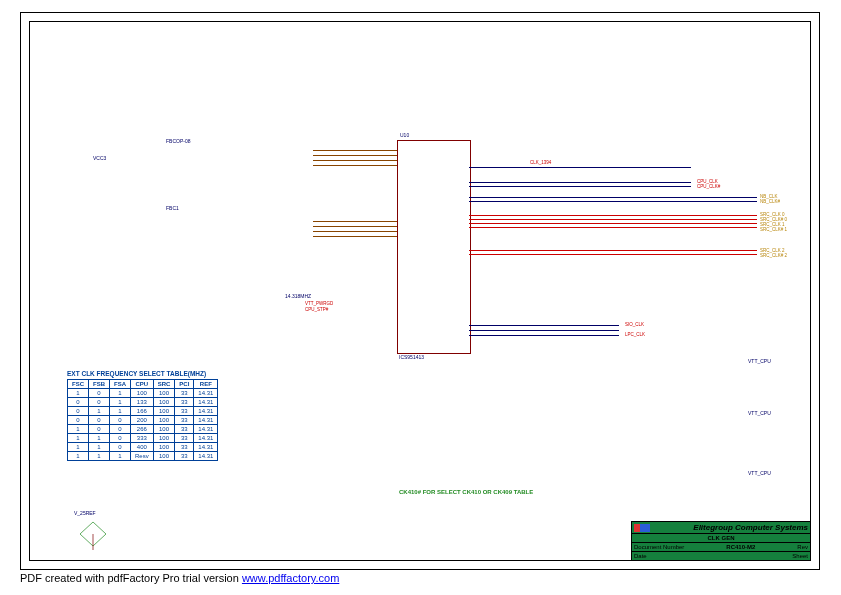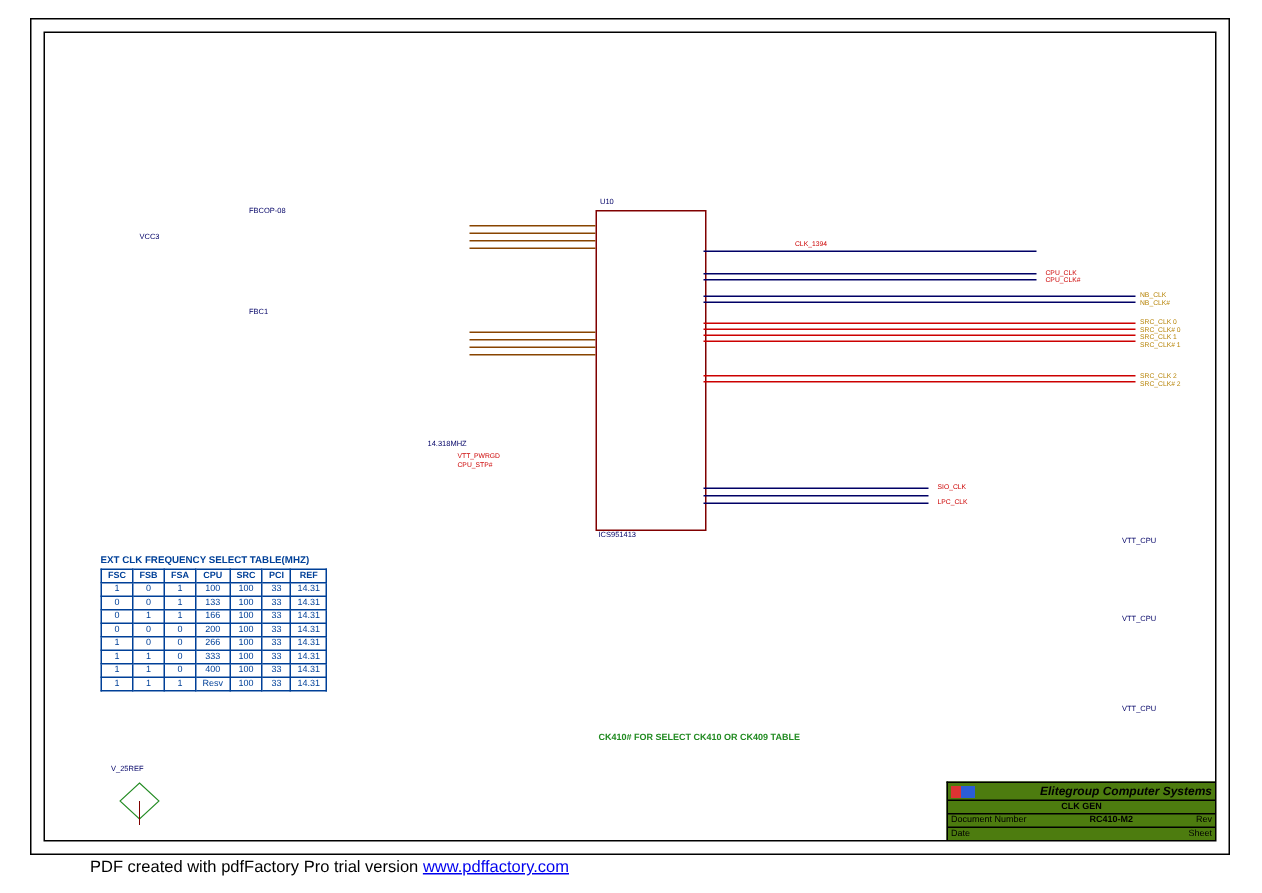--- a/index.html
+++ b/index.html
@@ -26,33 +26,32 @@
     right: 8px;
     bottom: 8px;
     border: 1px solid #000;
   }
   .pdf-note {
     position: absolute;
     left: 20px;
     top: 572px;
     font-size: 11px;
     color: #000;
-    margin-left: 40px;
   }
   .pdf-note a { color: #0000ee; text-decoration: underline; }
   
   .titleblock {
     position: absolute;
     right: 0;
     bottom: 0;
     width: 178px;
     border-left: 1px solid #000;
     border-top: 1px solid #000;
     font-size: 6px;
-    background: #4d7c0f;
+    background: #15803d;
   }
   .titleblock .row { border-bottom: 1px solid #000; padding: 1px 2px; display:flex; justify-content:space-between;}
   .titleblock .row:last-child{border-bottom:none;}
   .titleblock .brand { font-weight: bold; font-size: 8px; font-style: italic; }
   .titleblock .brand-row { display:flex; align-items:center; gap:4px; }
   .titleblock .logo { width:16px; height:8px; background:linear-gradient(90deg,#d33 0 40%, #2b5dd8 40% 100%); }
   .titleblock .center { text-align:center; display:block;}
   
   .freqtable {
     position: absolute;

